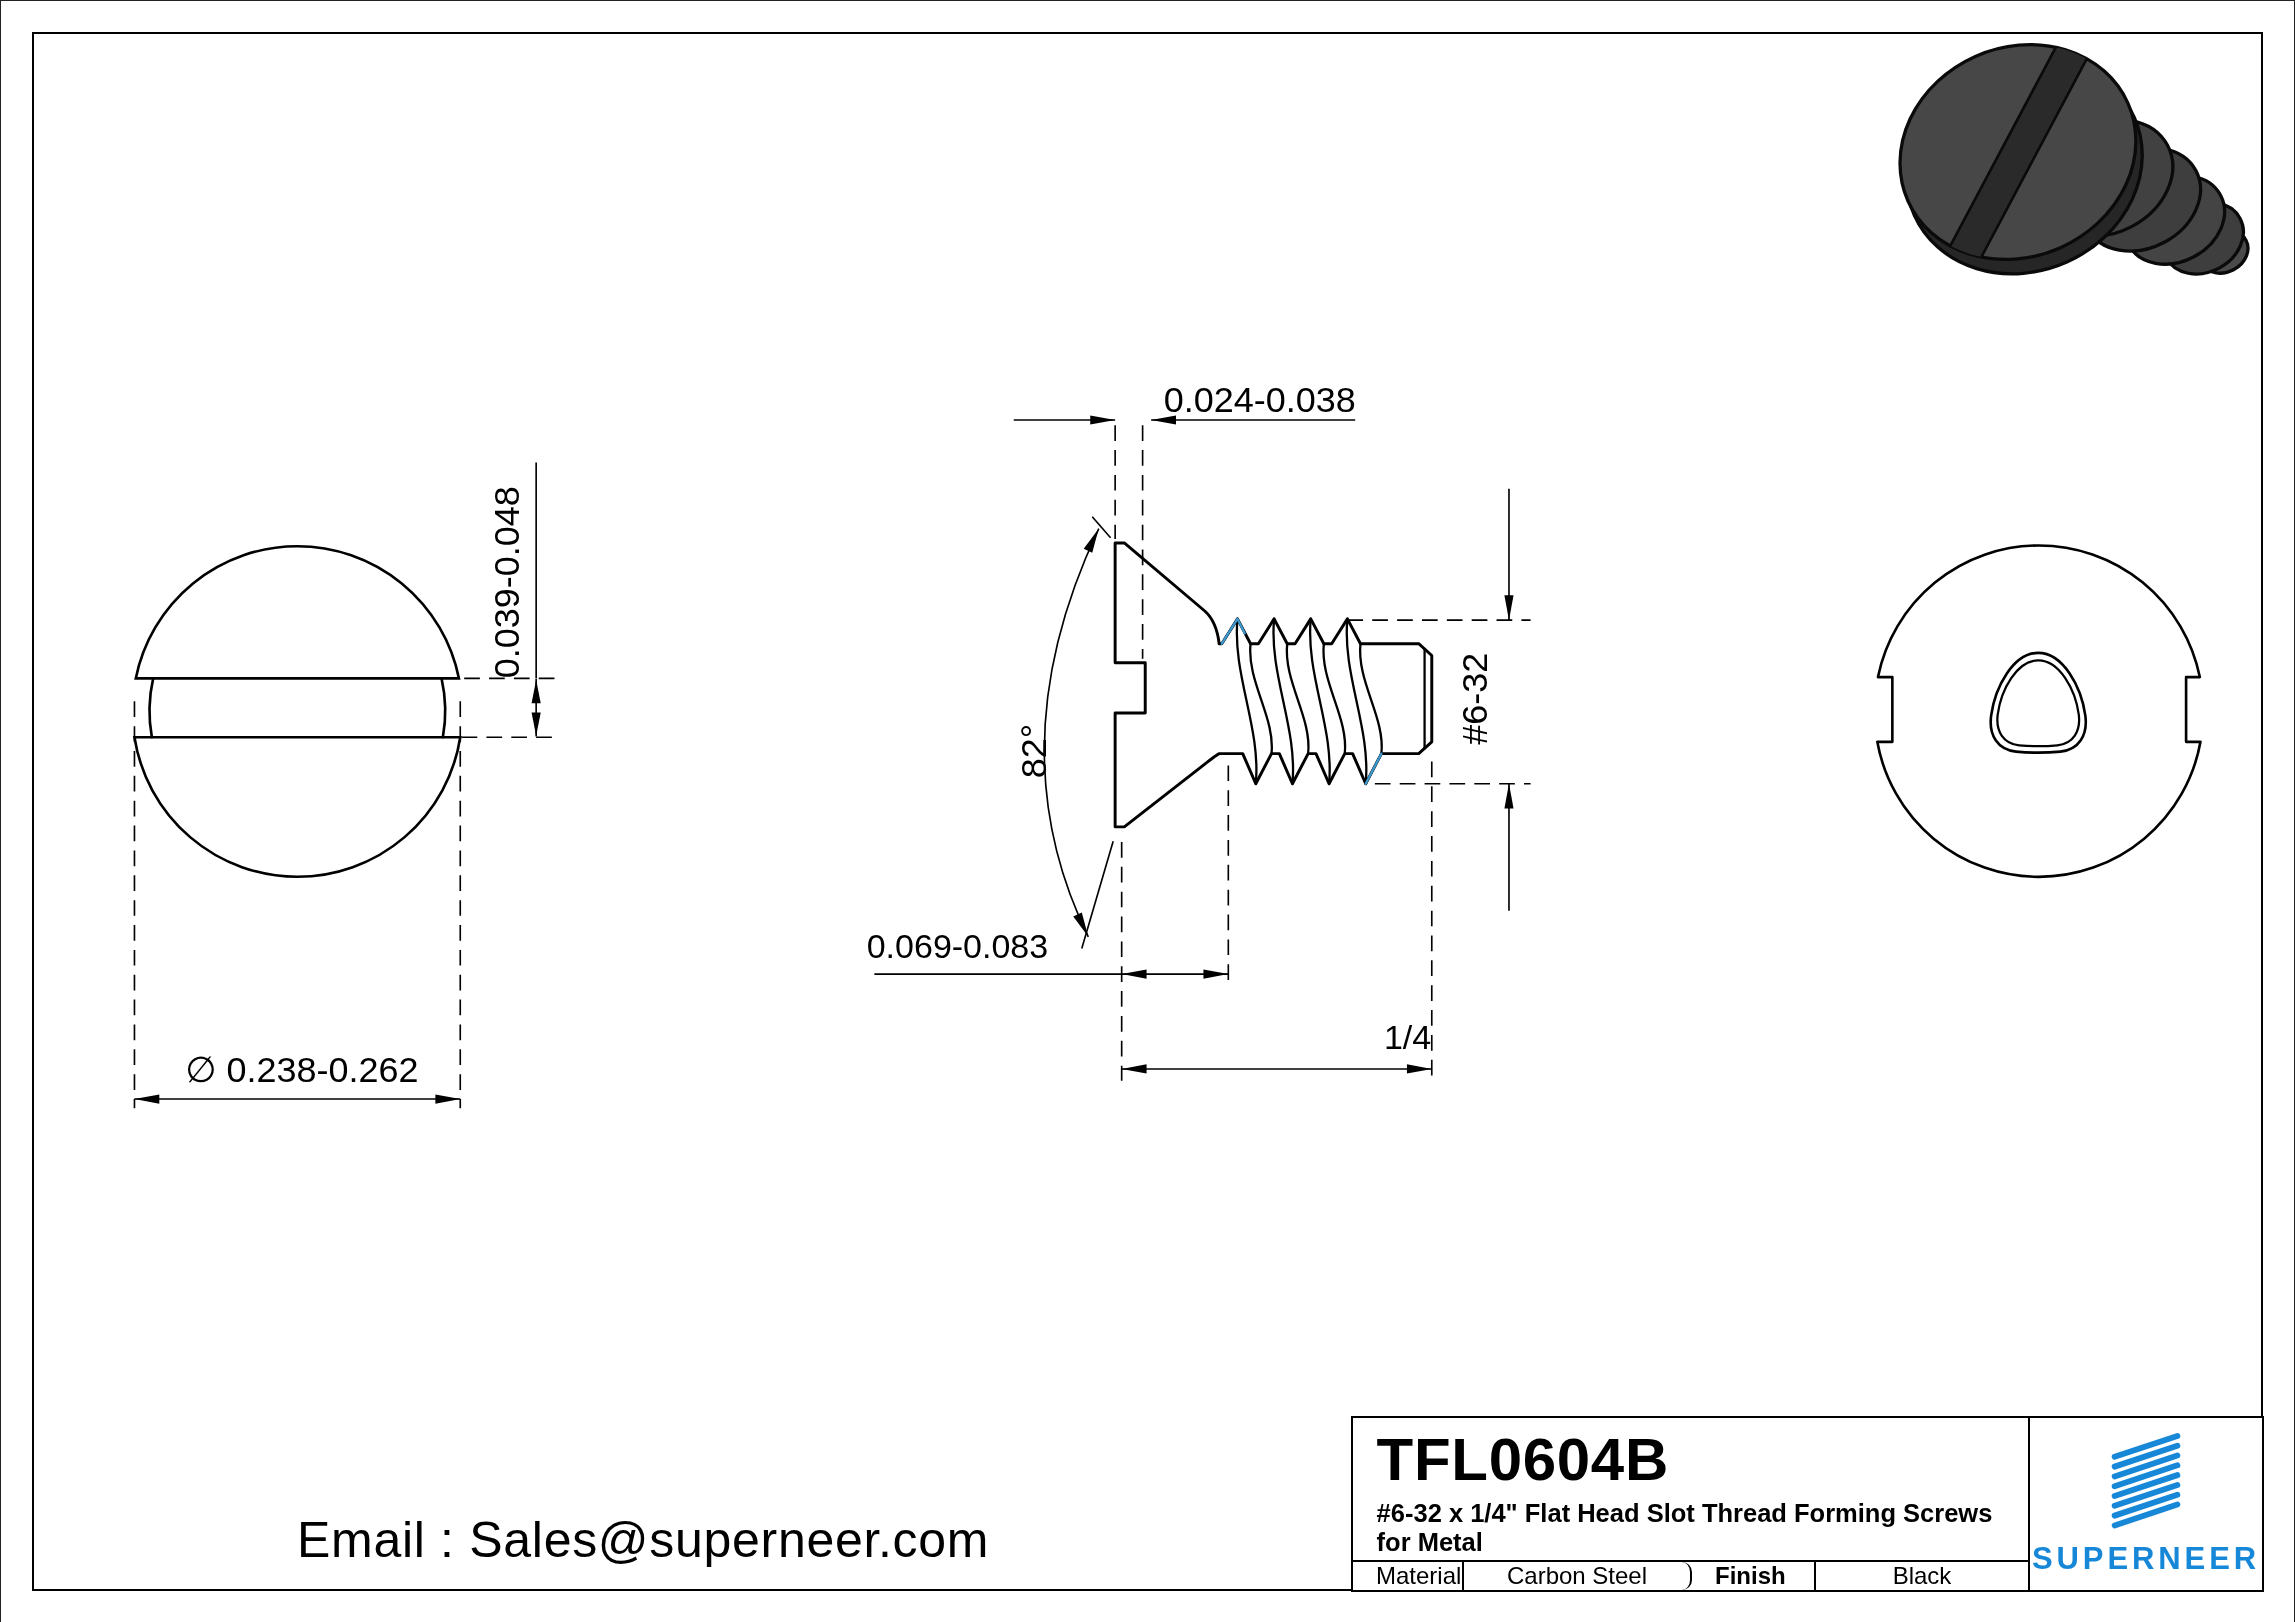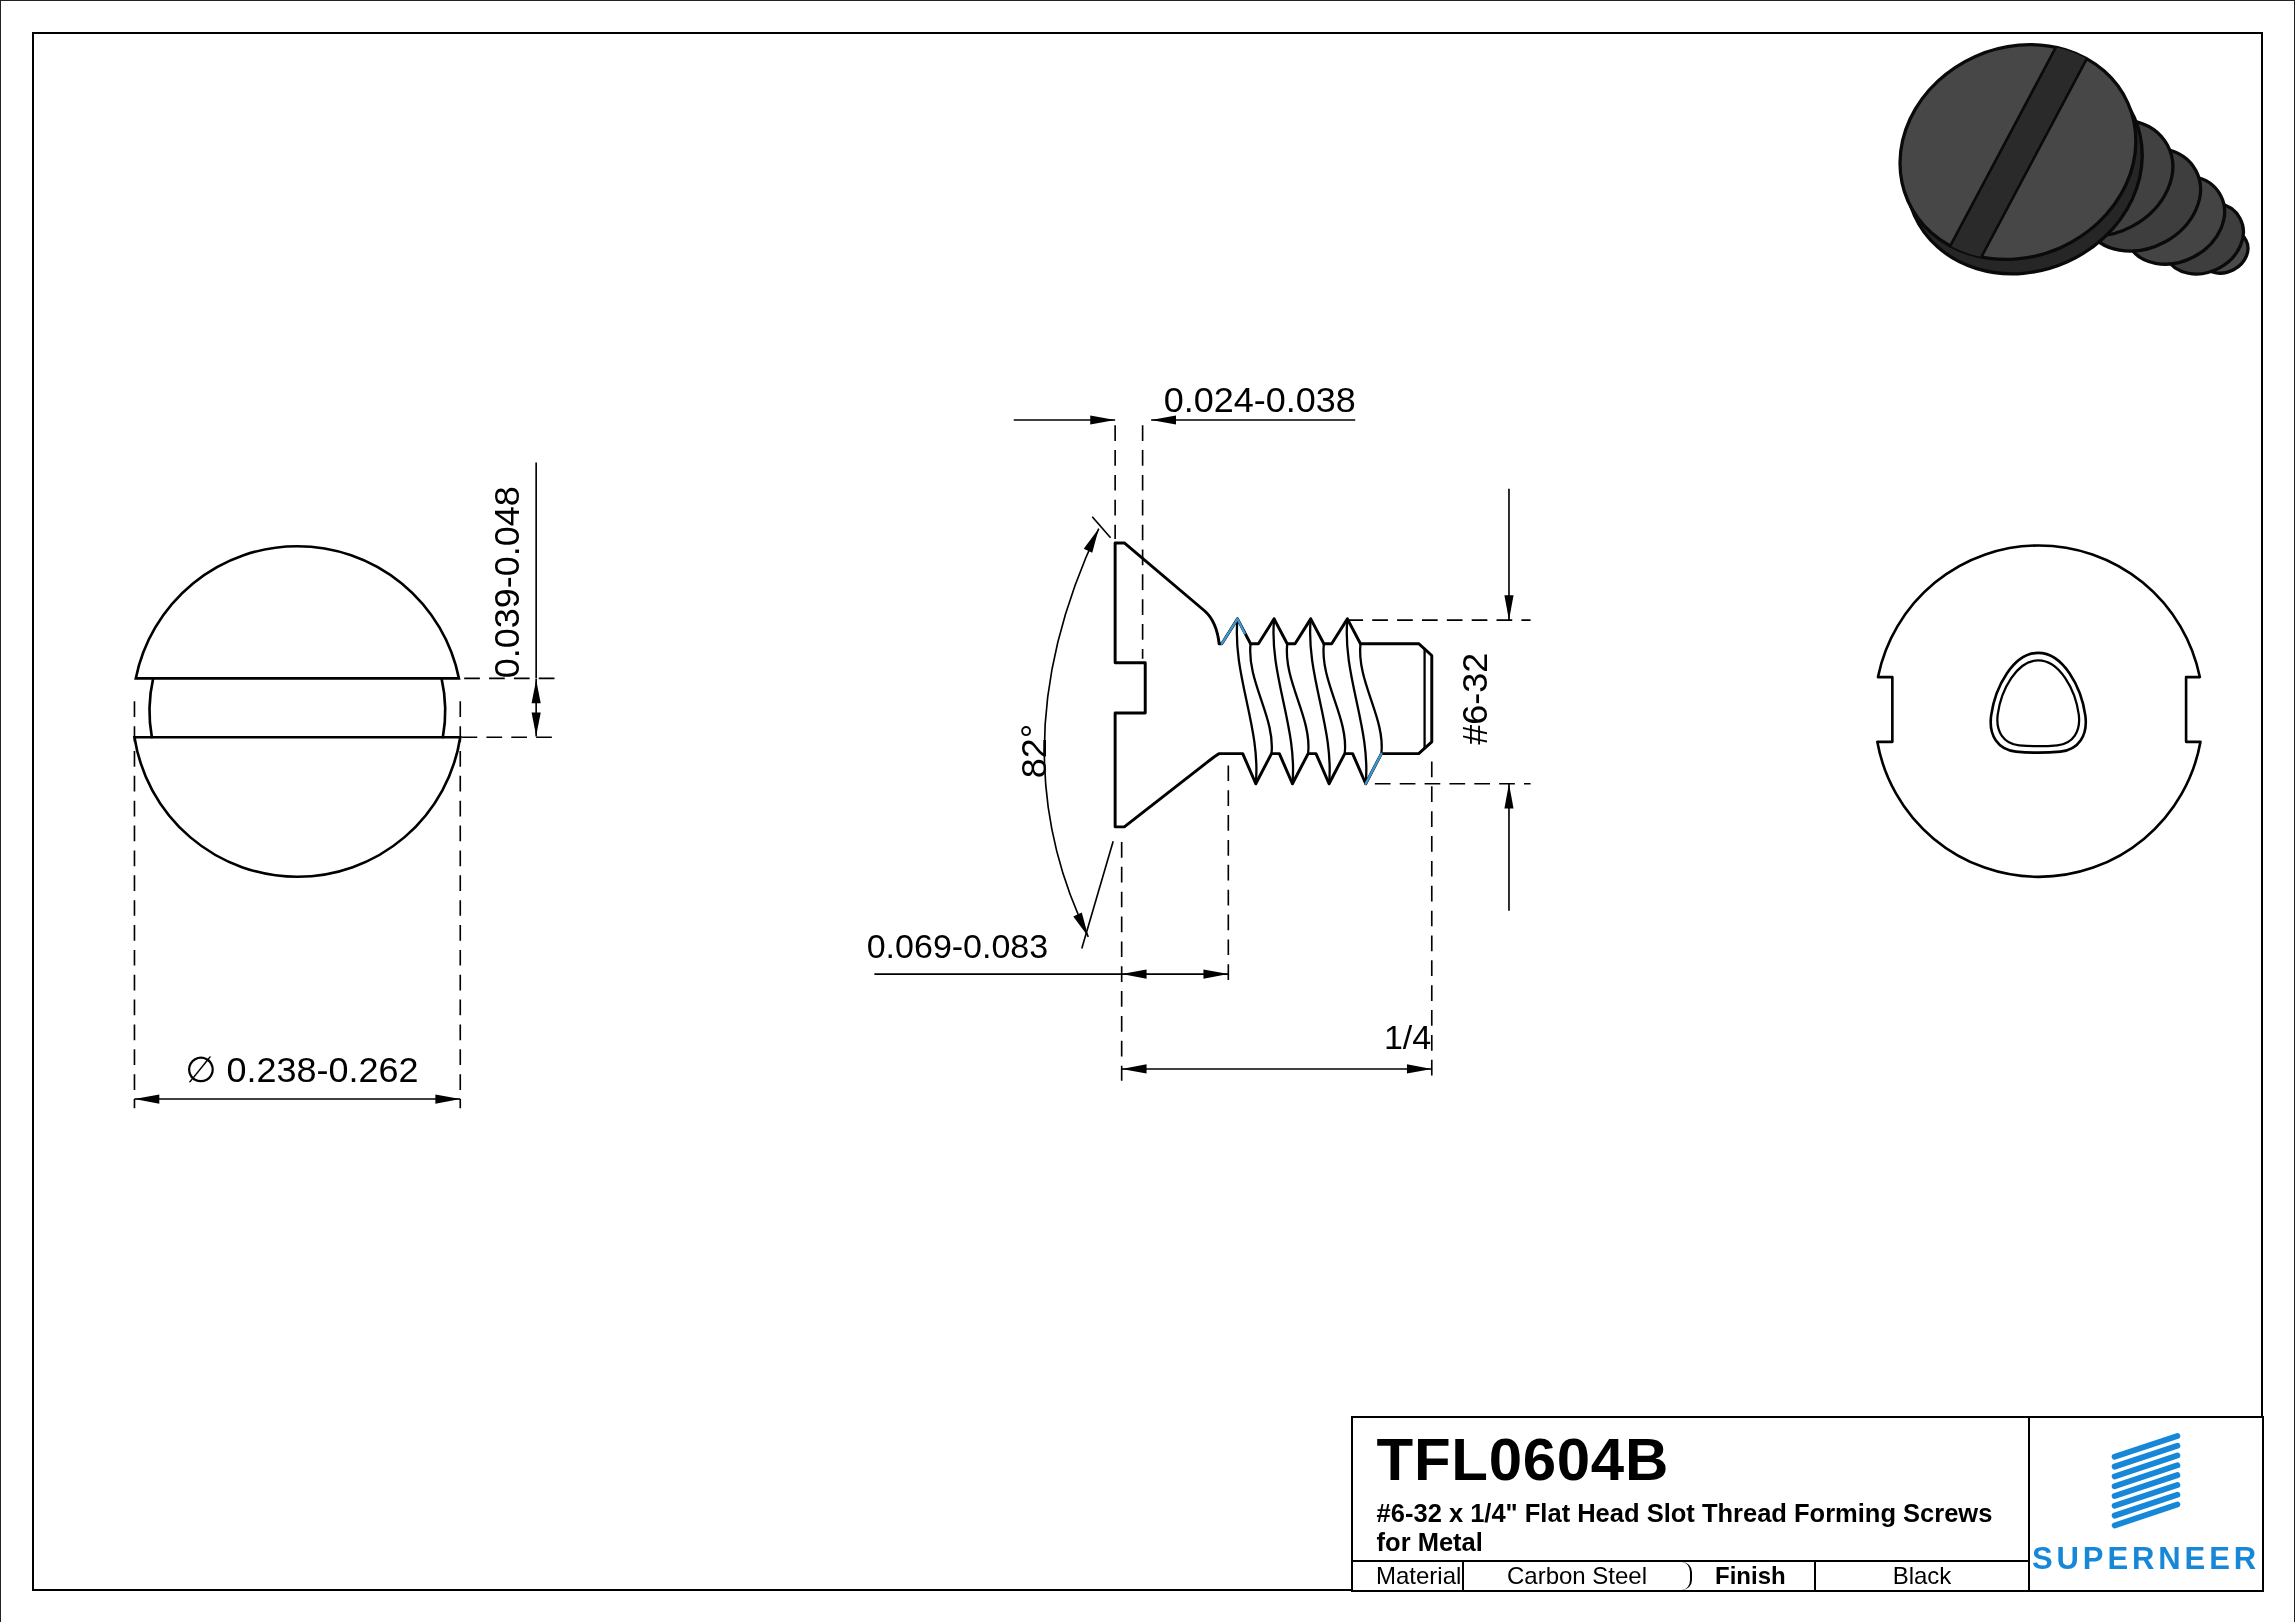--- a/index.html
+++ b/index.html
@@ -185,20 +185,21 @@
         <clipPath id="headclip">
             <ellipse cx="3085" cy="230" rx="184" ry="160"></ellipse>
           </clipPath>
         <g clip-path="url(#headclip)">
           <rect x="2870" y="206" width="430" height="50" fill="#2a2a2a" stroke="#0a0a0a" stroke-width="4" transform="rotate(-38 3085 230)"></rect>
         </g>
       </g>
     </g>
   </svg>
 
+  <div class="email">Email : Sales@superneer.com</div>
 
   <div class="tblock">
     <div class="tb-left">
       <div class="tb-title-area">
         <div class="tb-part">TFL0604B</div>
         <div class="tb-desc">#6-32 x 1/4" Flat Head Slot Thread Forming Screws for Metal</div>
       </div>
       <div class="tb-row r1">
         <div class="tb-cell lbl w-label">Material</div>
         <div class="tb-cell w-val">Carbon Steel</div>

